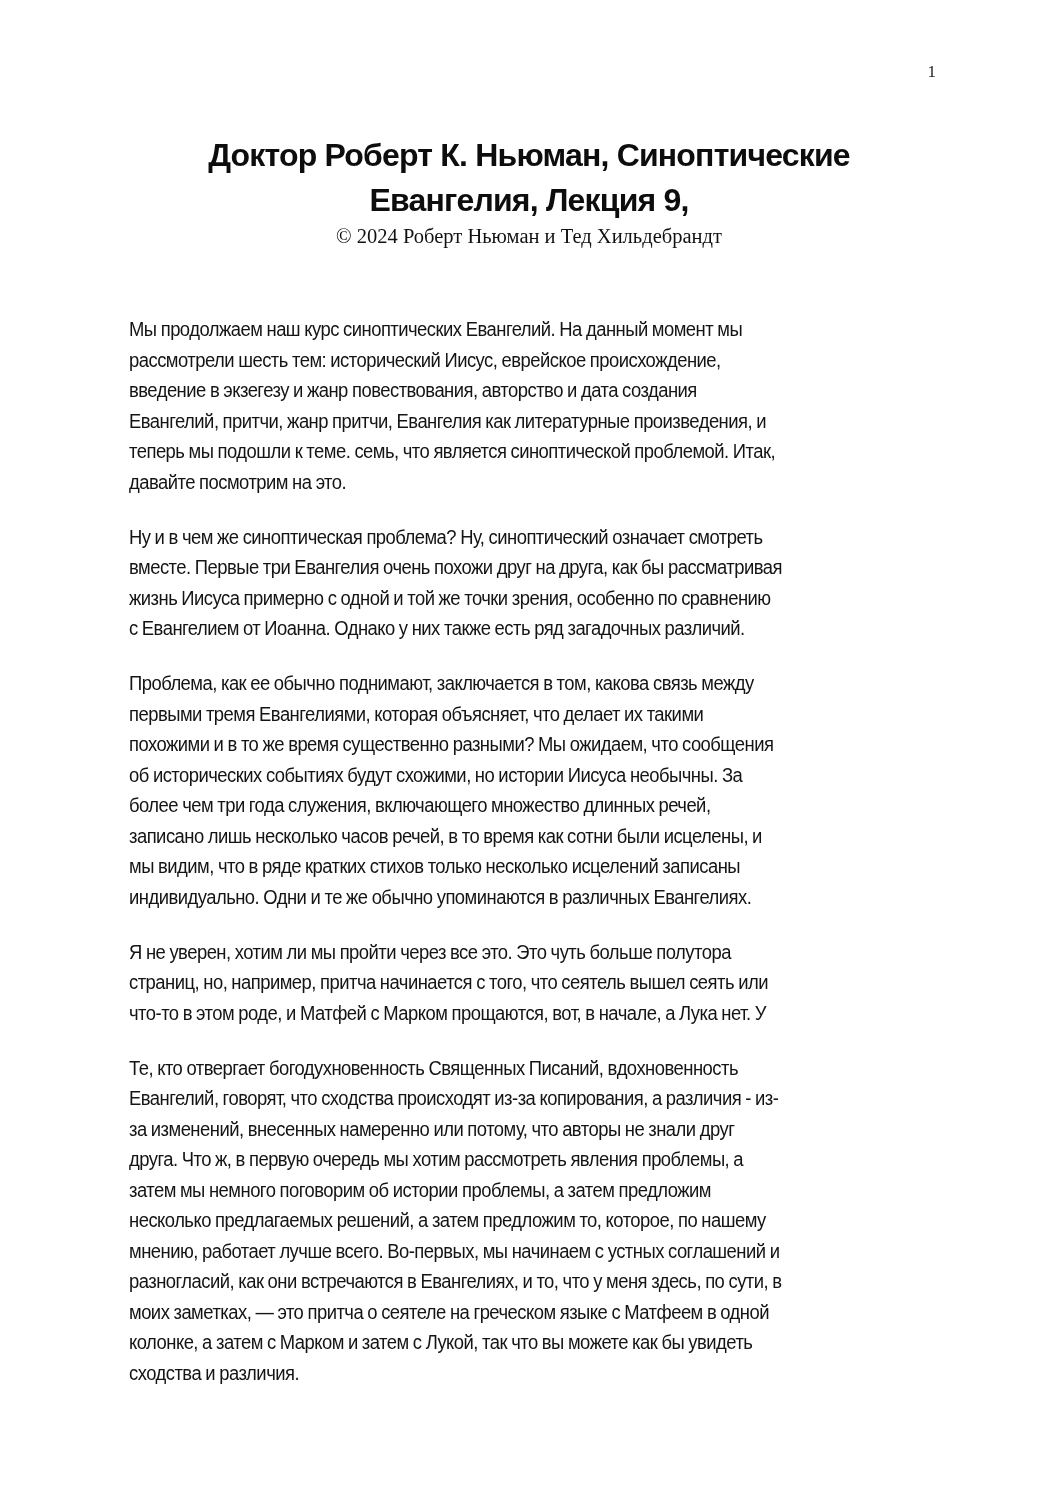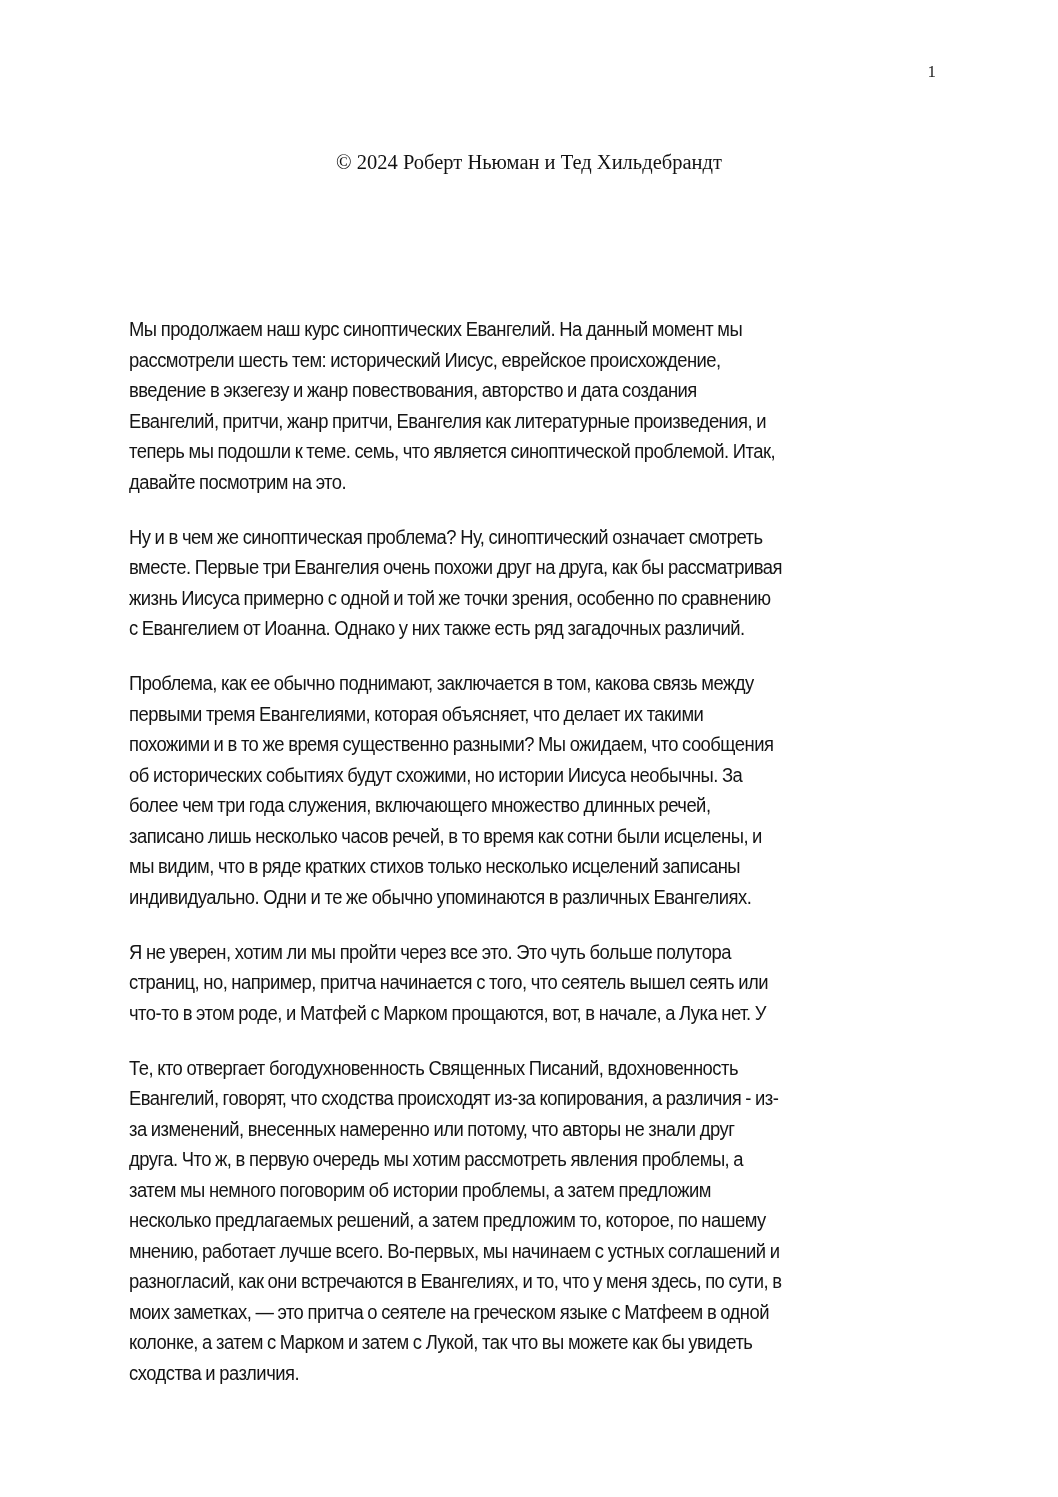--- a/index.html
+++ b/index.html
@@ -36,21 +36,21 @@
       font-weight: bold;
       font-size: 32px;
       line-height: 45px;
       letter-spacing: -0.8px;
       color: #0d0d0d;
     }
     .copyright {
       font-family: "Liberation Serif", serif;
       font-size: 20.5px;
       line-height: 26px;
-      margin-top: 16px;
+      margin-top: 0px;
       color: #111;
     }
     .body-text {
       position: absolute;
       top: 314px;
       left: 129px;
       width: 820px;
     }
     .para {
       margin: 0 0 24.5px 0;
@@ -67,20 +67,22 @@
       transform: scaleX(0.94);
       transform-origin: left center;
     }
   </style>
 </head>
 <body>
 
 <div class="page-number">1</div>
 
 <div class="title-block">
+  <div class="title-line">Доктор Роберт К. Ньюман, Синоптические</div>
+  <div class="title-line">Евангелия, Лекция 9,</div>
   <div class="copyright">© 2024 Роберт Ньюман и Тед Хильдебрандт</div>
 </div>
 
 <div class="body-text">
   <div class="para">
     <span class="line">Мы продолжаем наш курс синоптических Евангелий. На данный момент мы</span>
     <span class="line">рассмотрели шесть тем: исторический Иисус, еврейское происхождение,</span>
     <span class="line">введение в экзегезу и жанр повествования, авторство и дата создания</span>
     <span class="line">Евангелий, притчи, жанр притчи, Евангелия как литературные произведения, и</span>
     <span class="line">теперь мы подошли к теме. семь, что является синоптической проблемой. Итак,</span>

